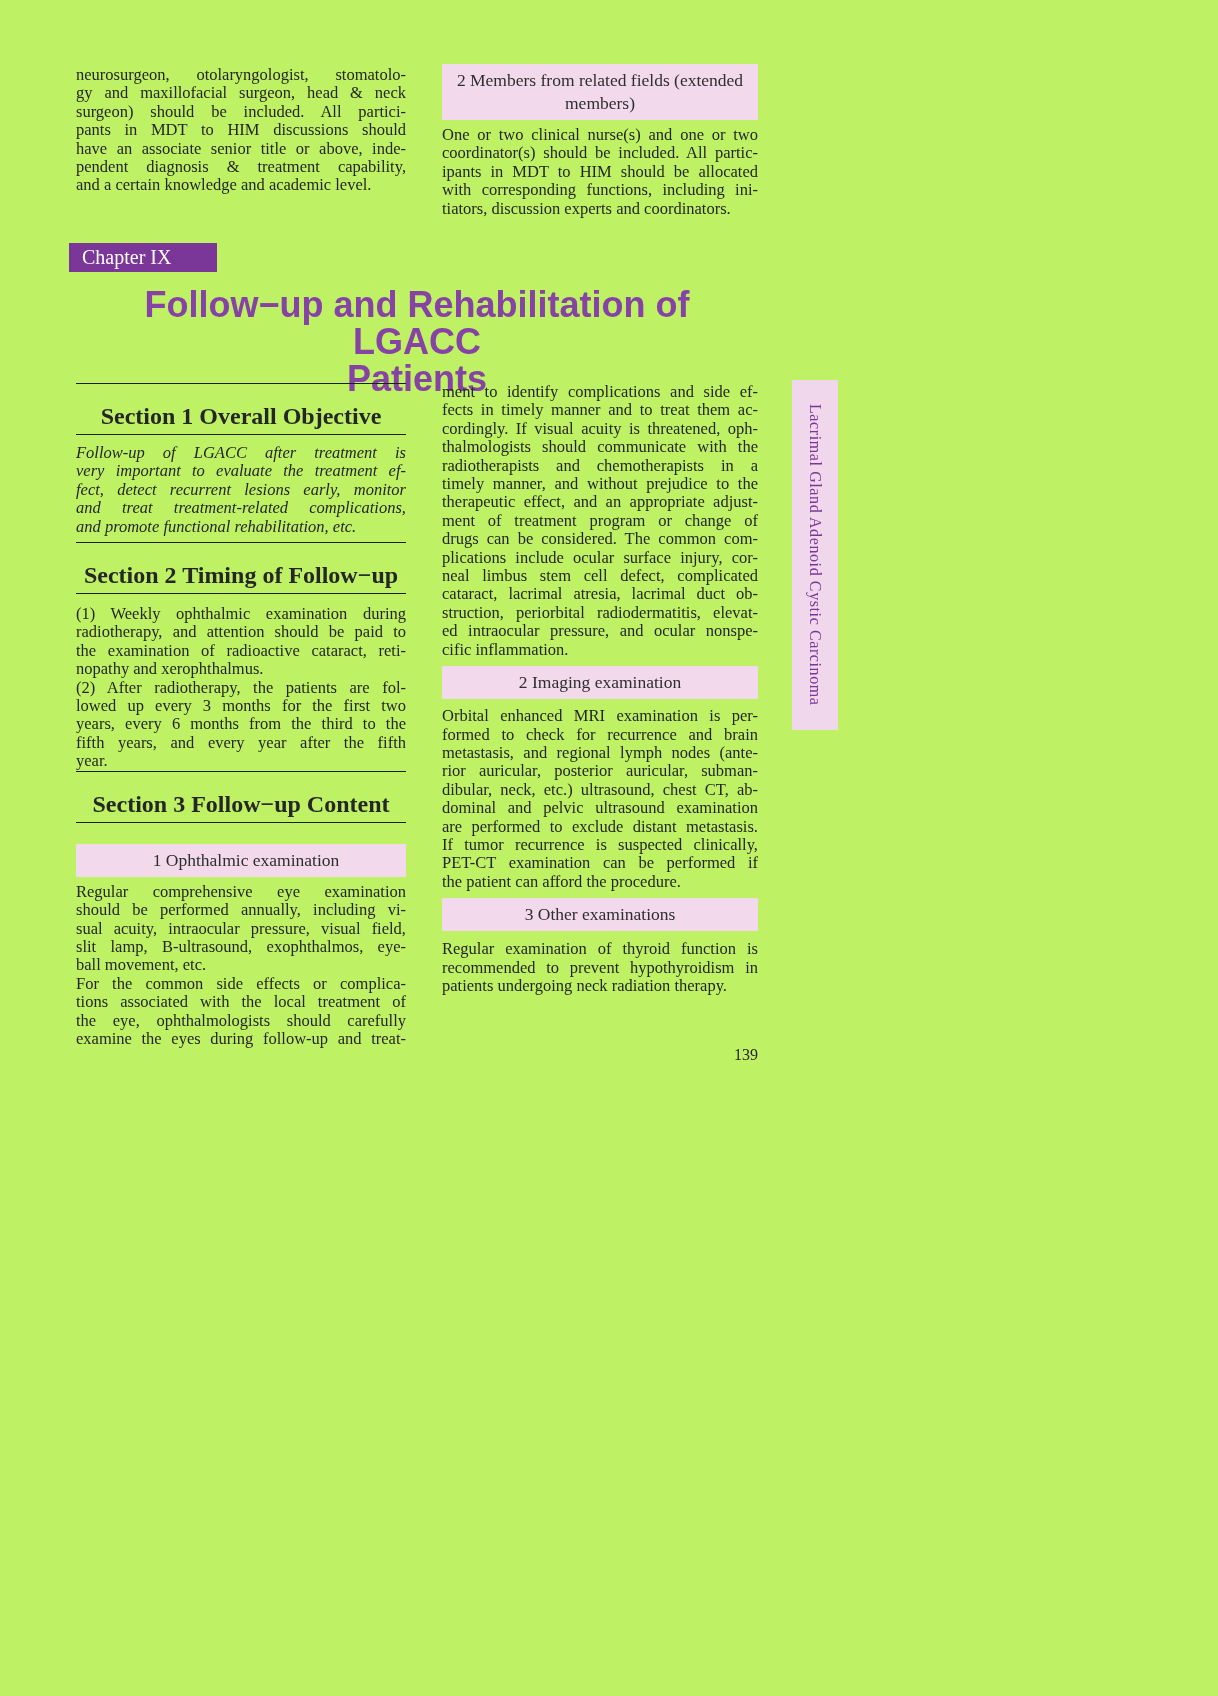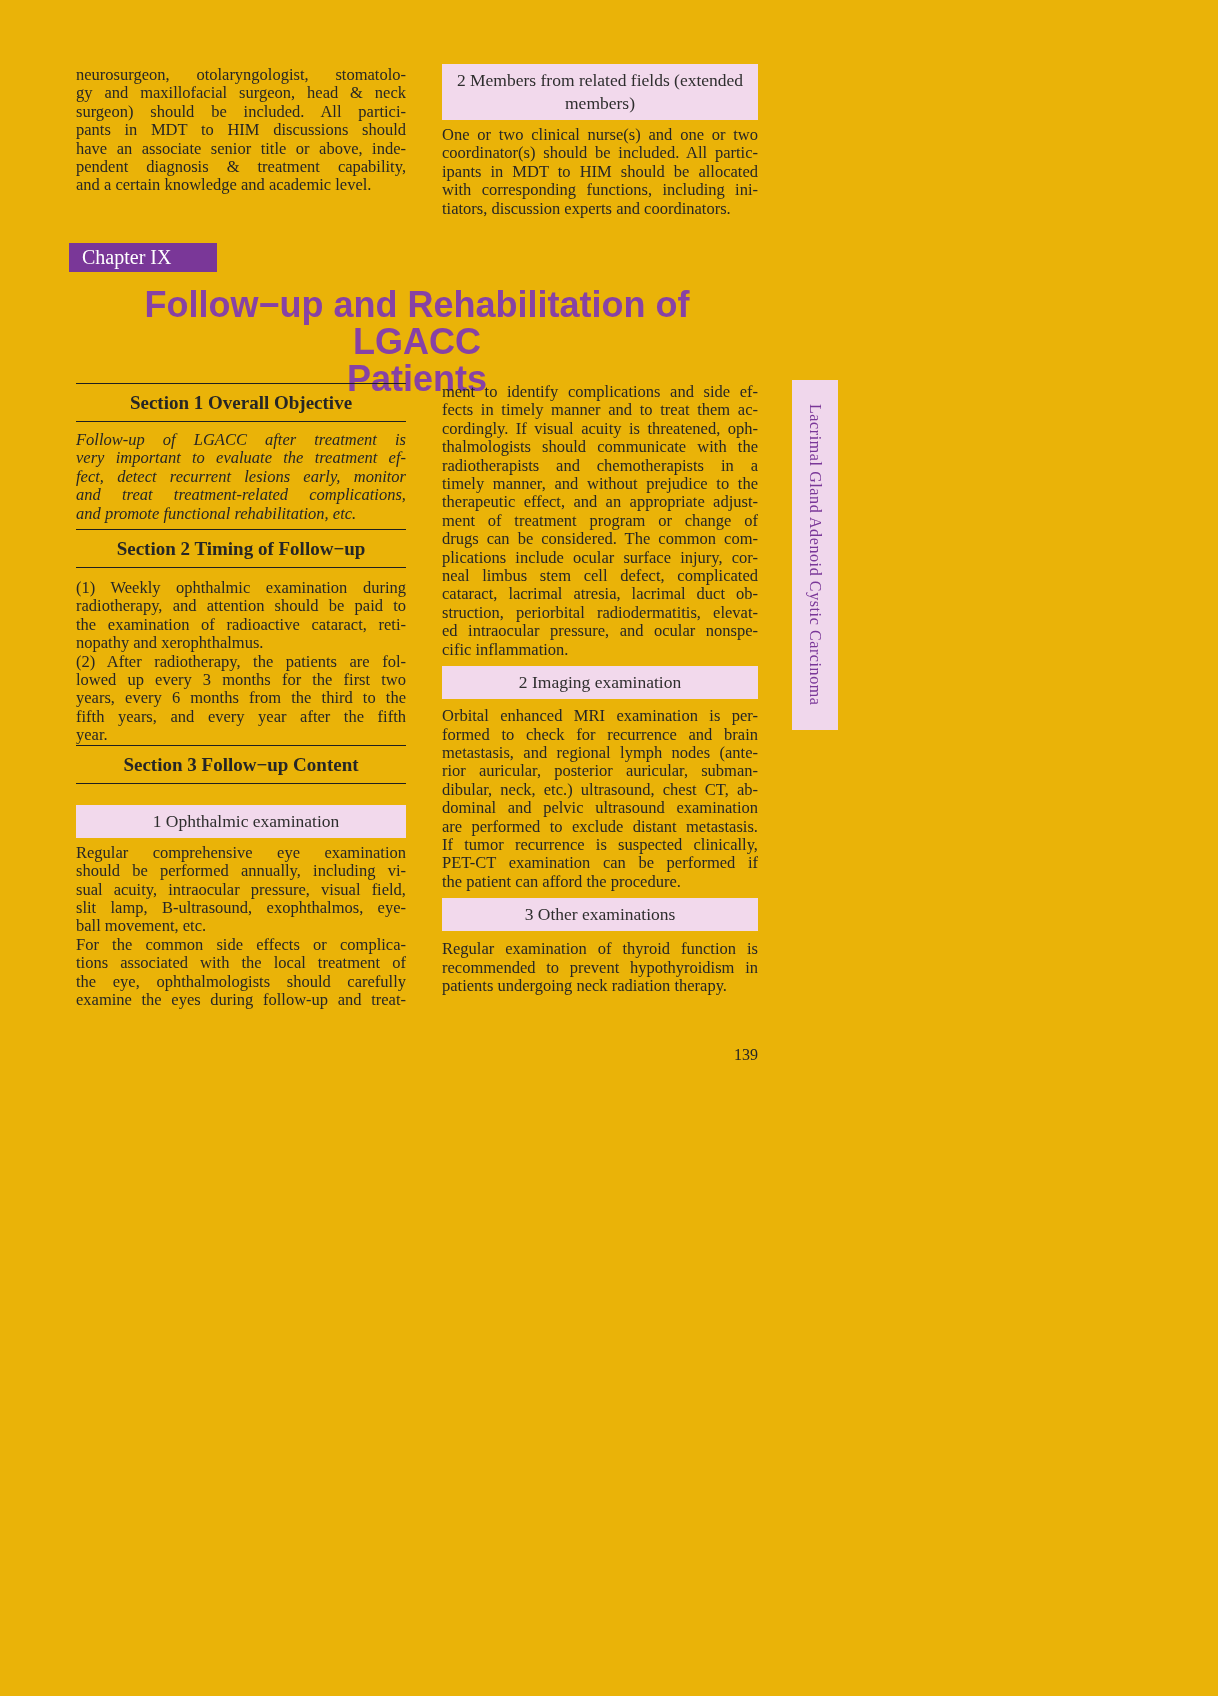--- a/index.html
+++ b/index.html
@@ -1,39 +1,39 @@
 <!DOCTYPE html>
 <html><head>
 <meta charset="utf-8">
 <style>
   html,body { margin:0; padding:0; background:#ffffff; }
   .page {
-    position:relative; width:1218px; height:1696px; background:#eab308;
+    position:relative; width:1218px; height:1696px; background:#bef264;
     font-family:"Liberation Serif", serif; color:#262626; overflow:hidden;
   }
   .para { font-size:16.5px; line-height:18.4px; }
   .ln { text-align:justify; text-align-last:justify; }
   .ln-last { text-align-last:left; }
   .center .ln, .center .ln-last { text-align-last:center; }
 
   .top-left-para { position:absolute; left:76px; top:66px; width:330px; }
   .top-right    { position:absolute; left:442px; top:64px; width:316px; }
   .left-col     { position:absolute; left:76px;  top:383px; width:330px; }
   .right-col    { position:absolute; left:442px; top:383px; width:316px; }
 
   .pill-box {
     background:#f2d9ec; text-align:center; font-size:17.5px; line-height:23px;
     padding:5px 6px; color:#2e2e2e;
   }
   .top-right .para { margin-top:6px; }
 
   .sec-heading {
     border-top:1.6px solid #1f1f1f; border-bottom:1.6px solid #1f1f1f;
-    text-align:center; font-weight:bold; font-size:19px; line-height:24px;
-    padding:7px 0 6px;
+    text-align:center; font-weight:bold; font-size:24px; line-height:24px;
+    padding:20px 0 6px;
   }
   .left-col .sec1-para { margin-top:9px;font-style:italic; }
   .left-col .sec2-head { margin-top:6px; }
   .left-col .sec2-para1 { margin-top:11px; }
   .left-col .sec3-head { margin-top:0; }
   .left-col .sub1-box { margin-top:21px;padding-left:16px; }
   .left-col .sub1-para1 { margin-top:6px; }
 
   .right-col .sub2-box { margin-top:7px; }
   .right-col .sub2-para { margin-top:8px; }

